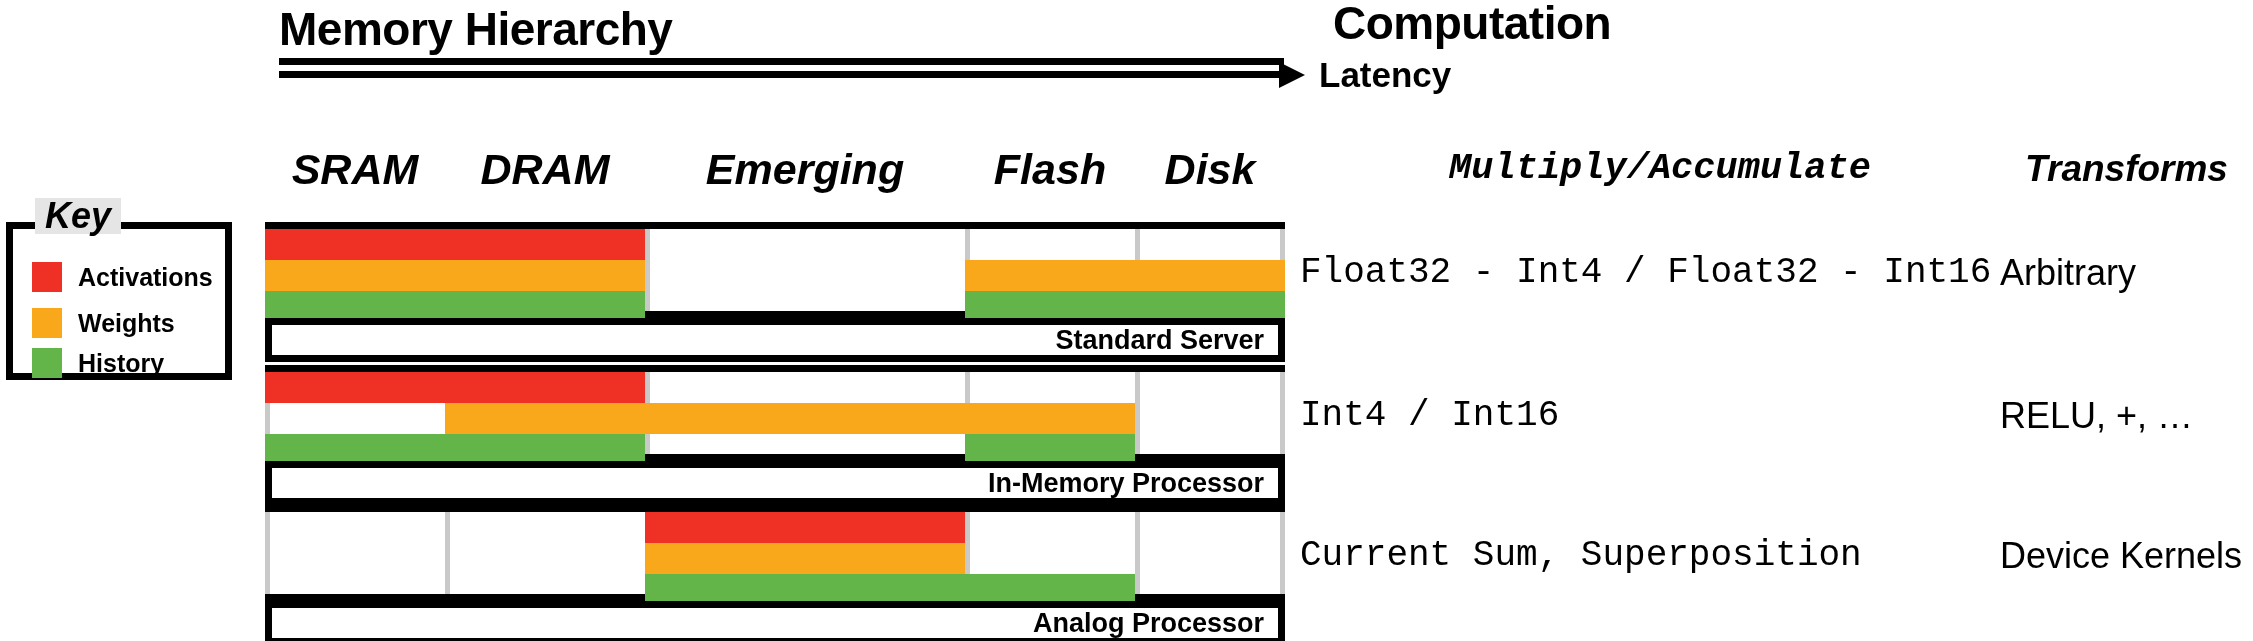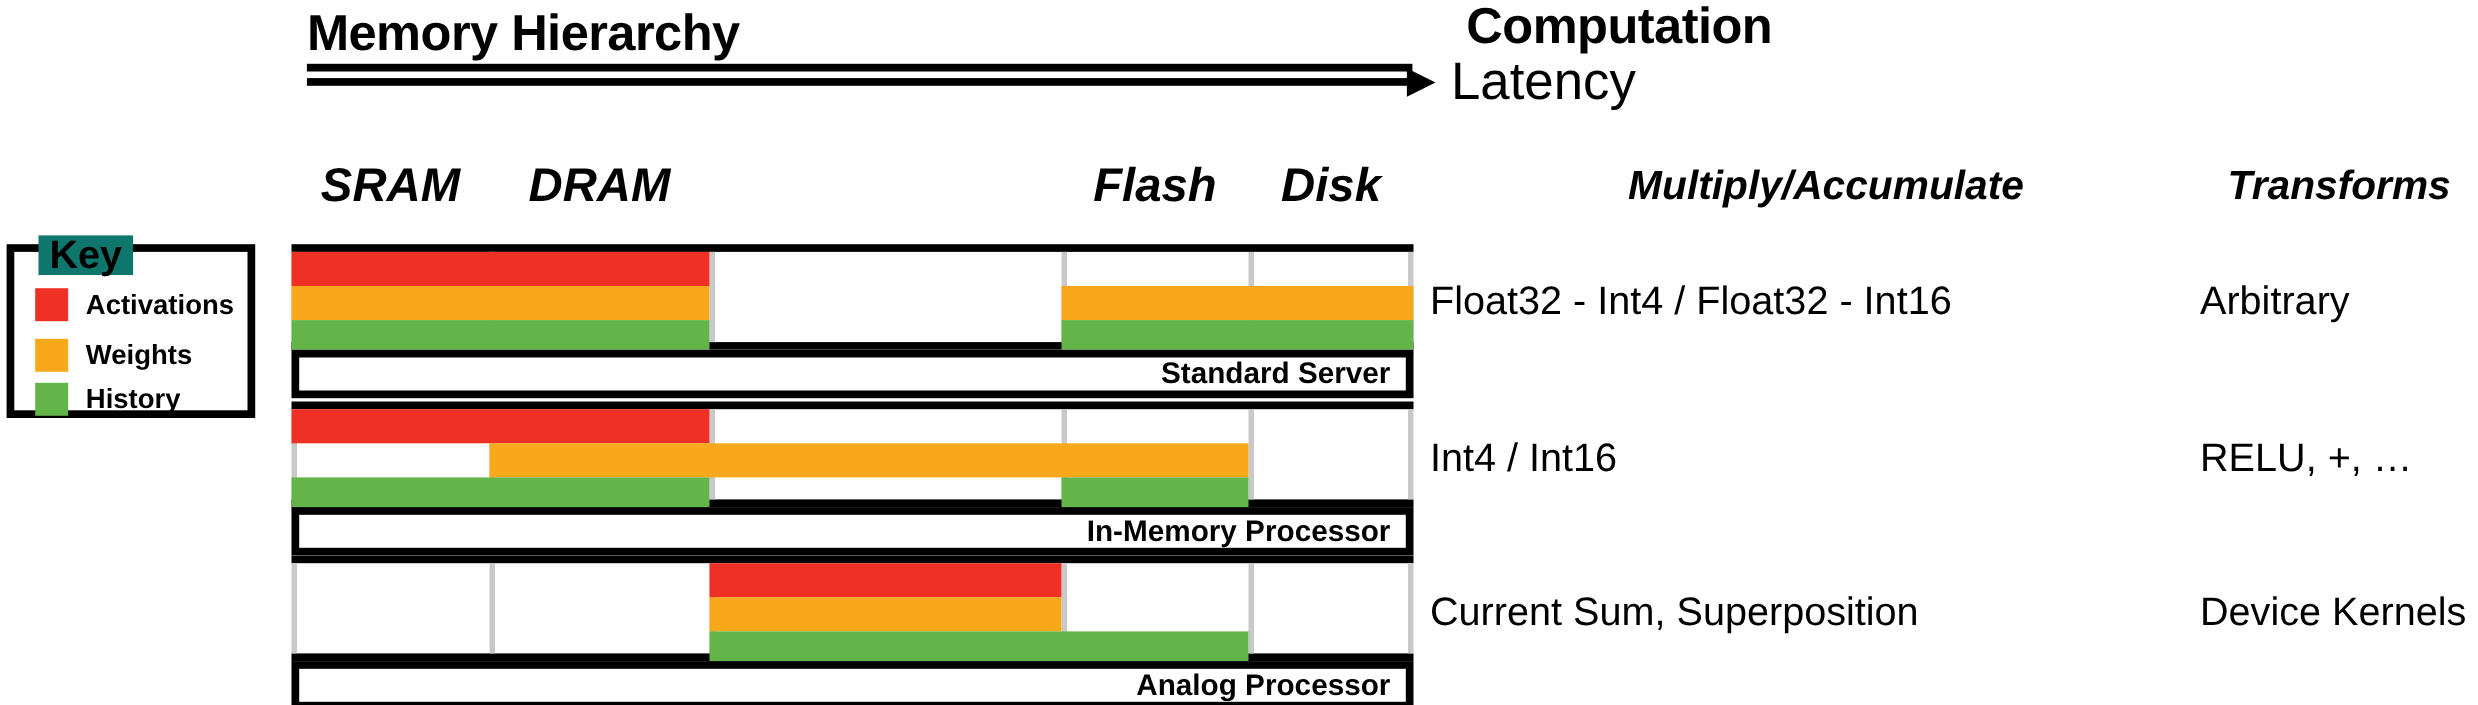--- a/index.html
+++ b/index.html
@@ -47,24 +47,25 @@
     border-bottom:13px solid transparent;
     border-left:26px solid #000;
   }
   .arrow-head.left{
     border-top:13px solid transparent;
     border-bottom:13px solid transparent;
     border-right:26px solid #000;
   }
   .arrow-label{
     position:absolute;
-    font-size:48px;
+    font-size:35px;
     line-height:35px;
     top:-5px;
     white-space:nowrap;
+    font-weight:bold;
   }
 
   
   #rule-memory{
     left:279px;top:58px;width:1005px;height:7px;background:#000;
   }
 
   
   #row-latency{left:279px;top:62px;width:1005px;}
   #row-latency .arrow-line{left:0;width:1005px;}
@@ -79,22 +80,22 @@
 
   
   #key-box{
     left:6px;top:222px;width:226px;height:158px;
     border:7px solid #000;
     box-sizing:border-box;
     background:#fff;
   }
   #key-title{
     left:35px;top:198px;
-    font-weight:bold;font-size:36px;line-height:36px;
-    background:#0f766e;padding:0 10px;margin-top:16px;
+    font-style:italic;font-weight:bold;font-size:36px;line-height:36px;
+    background:#e5e5e5;padding:0 10px;
   }
   .key-row{
     position:absolute;
     left:32px;
     display:flex;align-items:center;
     height:30px;
   }
   .key-swatch{width:30px;height:30px;display:block;}
   .key-label{
     font-weight:bold;font-size:25px;line-height:25px;
@@ -157,21 +158,21 @@
     top:0;
     font-style:italic;font-weight:bold;
     font-size:37px;line-height:37px;
     text-align:center;white-space:nowrap;
   }
   .comp-cell{
     position:absolute;
     font-size:36px;line-height:36px;
     text-align:left;white-space:nowrap;
   }
-  .col-mac{left:0;width:720px;}
+  .col-mac{left:0;width:720px;font-family:Liberation Mono, monospace;}
   .col-tr{left:700px;width:253px;}
 </style>
 </head>
 <body>
 
 <div id="canvas">
 
   <div class="abs section-title" id="title-memory">Memory Hierarchy</div>
 
   <div class="abs section-title" id="title-computation">Computation</div>
@@ -198,20 +199,21 @@
       </div>
       <div class="key-row" style="top: 348px;">
         <span class="key-swatch" style="background: rgb(99, 181, 74);"></span>
         <span class="key-label">History</span>
       </div>
     </div>
 
   <div class="abs" id="grid">
       <div class="col-header" style="left: 0px; width: 180px;">SRAM</div>
       <div class="col-header" style="left: 180px; width: 200px;">DRAM</div>
+      <div class="col-header" style="left: 380px; width: 320px;">Emerging</div>
       <div class="col-header" style="left: 870px; width: 150px;">Disk</div>
       <div class="col-header" style="left: 700px; width: 170px;">Flash</div>
       <div class="band" style="top: 0px; height: 96px;">
         <div class="band-inner">
           <div class="divider edge" style="left: 0px; background: rgb(201, 201, 201);"></div>
           <div class="divider" style="left: 180px; background: rgb(201, 201, 201);"></div>
           <div class="divider" style="left: 380px; background: rgb(201, 201, 201);"></div>
           <div class="divider" style="left: 700px; background: rgb(201, 201, 201);"></div>
           <div class="divider" style="left: 870px; background: rgb(201, 201, 201);"></div>
           <div class="divider edge" style="left: 1015px; background: rgb(201, 201, 201);"></div>

